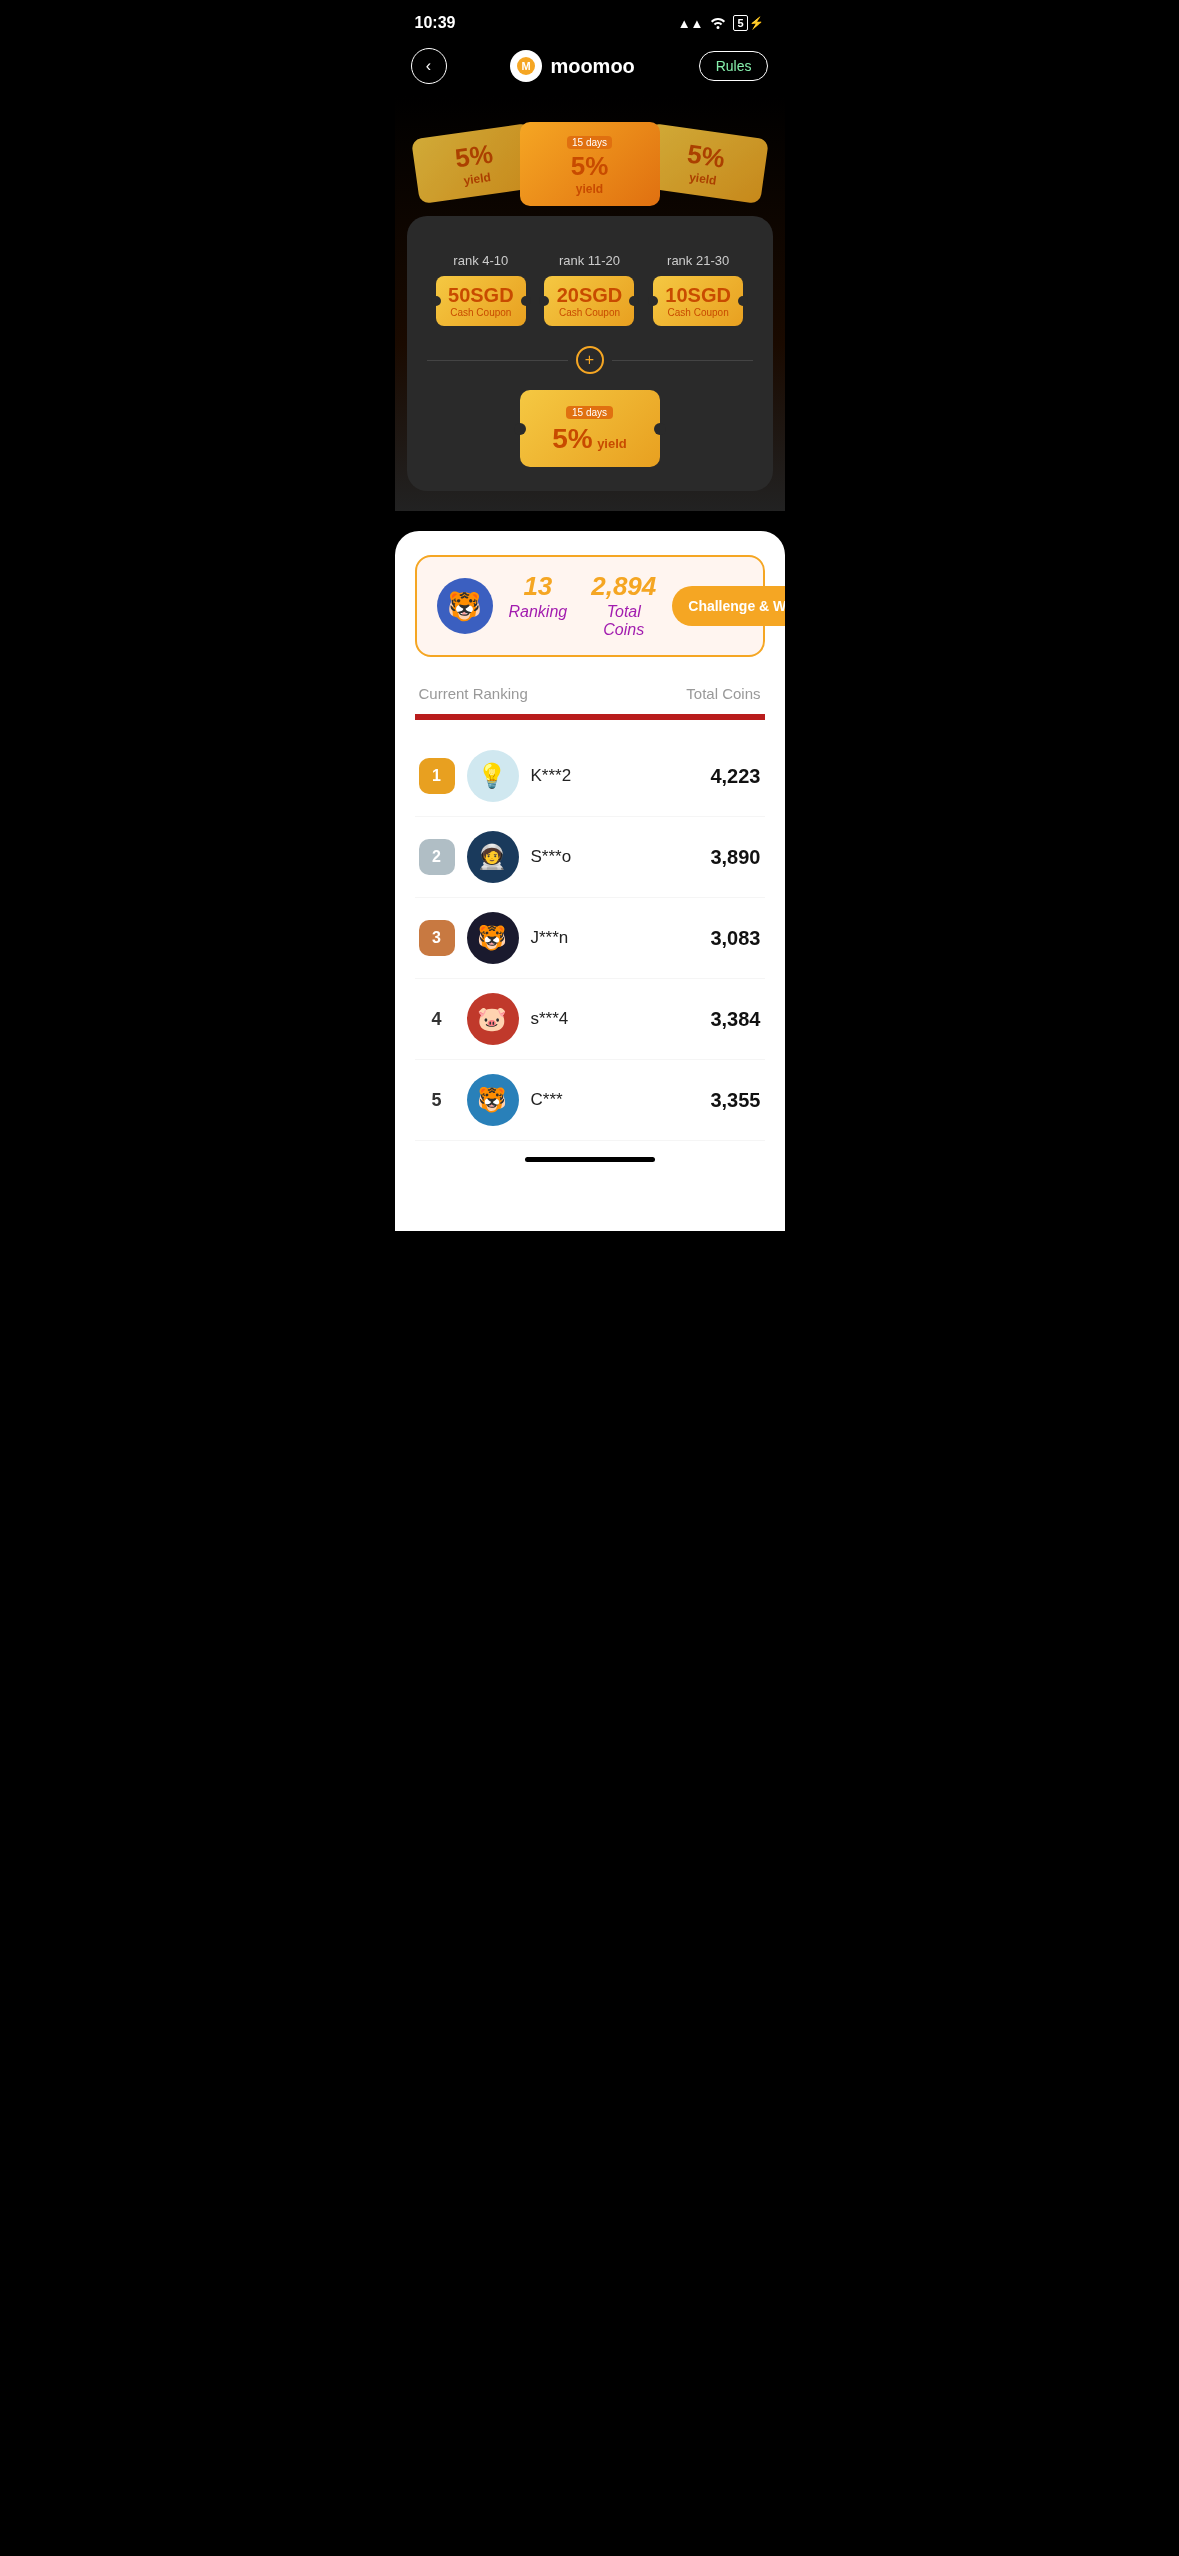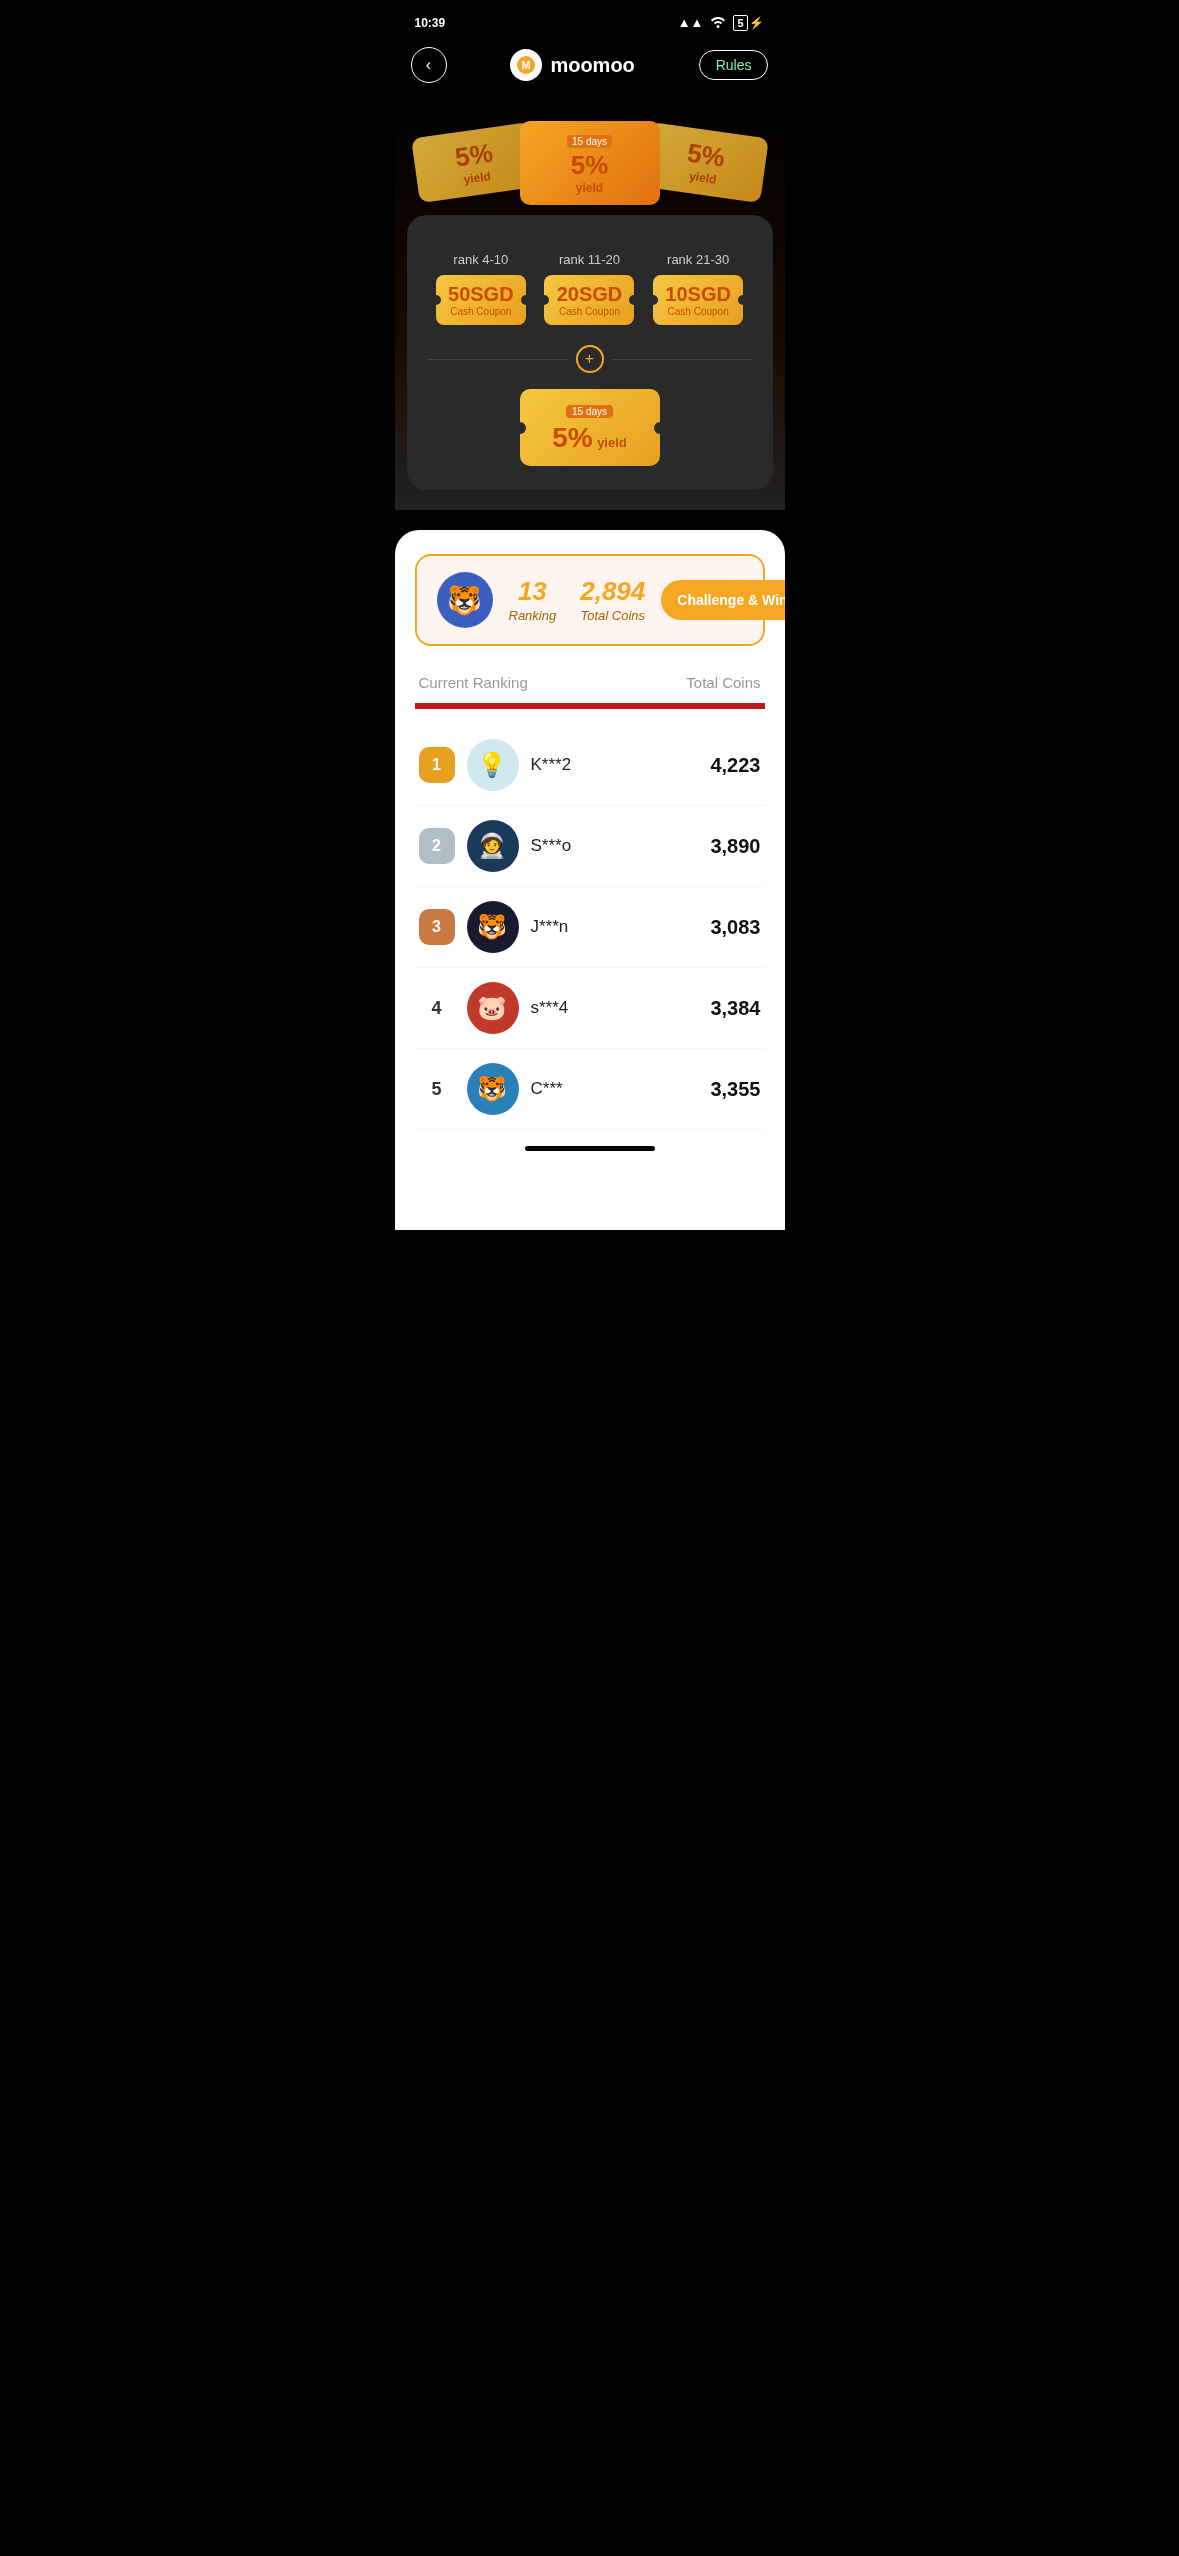--- a/index.html
+++ b/index.html
@@ -14,21 +14,21 @@
 
     
     .status-bar {
       display: flex;
       justify-content: space-between;
       align-items: center;
       padding: 14px 20px 8px;
       background: #000;
       color: #fff;
     }
-    .status-time { font-size: 12px; font-weight: 600; }
+    .status-time { font-size: 16px; font-weight: 600; }
     .status-icons { display: flex; align-items: center; gap: 6px; font-size: 13px; }
 
     
     .nav-bar {
       display: flex;
       justify-content: space-between;
       align-items: center;
       padding: 8px 16px 12px;
       background: #000;
     }
@@ -279,22 +279,22 @@
       flex: 1;
     }
     .user-stat-col { text-align: center; font-style: italic; }
     .user-stat-num {
       font-size: 26px;
       font-weight: 800;
       color: #f5a623;
       line-height: 1;
     }
     .user-stat-label {
-      font-size: 13px;
-      color: #a16207;
+      font-size: 16px;
+      color: #a21caf;
       margin-top: 4px;
     }
     .challenge-btn {
       background: #f5a623;
       color: #fff;
       border-radius: 24px;
       padding: 12px 16px;
       font-size: 14px;
       font-weight: 700;
       white-space: nowrap;

